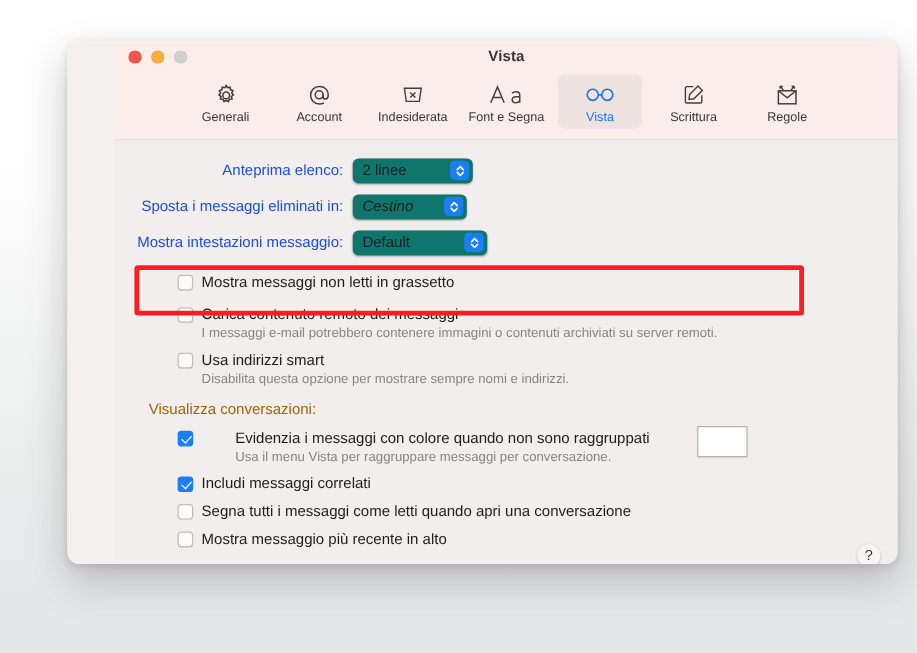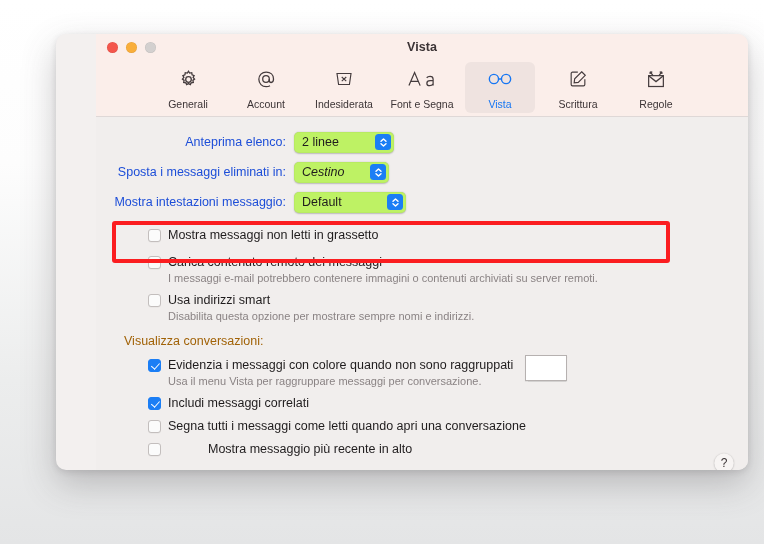--- a/index.html
+++ b/index.html
@@ -72,21 +72,21 @@
     padding-top: 2px;
     border-bottom: 1px solid #dfd8d7;
   }
   .tab {
     width: 66px;
     padding: 4px 2px 3px 2px;
     border-radius: 6px;
     display: flex;
     flex-direction: column;
     align-items: center;
-    gap: 6px;
+    gap: 0;
     cursor: default;
   }
   .tab.selected { background: #efe3e0; }
   .tab .glyph {
     height: 26px;
     display: flex;
     align-items: center;
     justify-content: center;
     color: #453c3e;
   }
@@ -116,21 +116,21 @@
     font-size: 12.5px;
     color: #1d4ed8;
     text-align: right;
     padding-right: 8px;
   }
 
   
   .popup {
     position: relative;
     height: 21px;
-    background: #bef264;
+    background: #0f766e;
     border-radius: 5px;
     box-shadow: 0 0.5px 1.5px rgba(0,0,0,0.22), inset 0 0 0 0.5px rgba(0,0,0,0.06);
     display: flex;
     align-items: center;
     padding-left: 8px;
     box-sizing: border-box;
     cursor: default;
   }
   .popup .pval {
     font-size: 12.5px;
@@ -411,21 +411,21 @@
     <div class="cbrow" style="margin-top:6px;">
       <span class="cb off"></span>
       <span class="cbtext">
         <span class="main">Usa indirizzi smart</span>
         <span class="sub">Disabilita questa opzione per mostrare sempre nomi e indirizzi.</span>
       </span>
     </div>
 
     <div class="grouplabel">Visualizza conversazioni:</div>
 
-    <div class="cbrow" style="align-items:flex-start;">
+    <div class="cbrow" style="align-items:flex-start;gap:28px;">
       <span class="cb on"></span>
       <span class="cbtext">
         <span class="main">Evidenzia i messaggi con colore quando non sono raggruppati</span>
         <span class="sub">Usa il menu Vista per raggruppare messaggi per conversazione.</span>
       </span>
       <span class="swatch" style="margin-left:12px;margin-top:-2px;">
         <span class="inner"></span>
       </span>
     </div>
 
@@ -436,21 +436,21 @@
       </span>
     </div>
 
     <div class="cbrow" style="margin-top:4px;">
       <span class="cb off"></span>
       <span class="cbtext">
         <span class="main">Segna tutti i messaggi come letti quando apri una conversazione</span>
       </span>
     </div>
 
-    <div class="cbrow" style="margin-top:4px;gap:40px;">
+    <div class="cbrow" style="margin-top:4px;">
       <span class="cb off"></span>
       <span class="cbtext">
         <span class="main">Mostra messaggio più recente in alto</span>
       </span>
     </div>
 
     <div class="help">?</div>
 
     <div class="redbox"></div>
 

